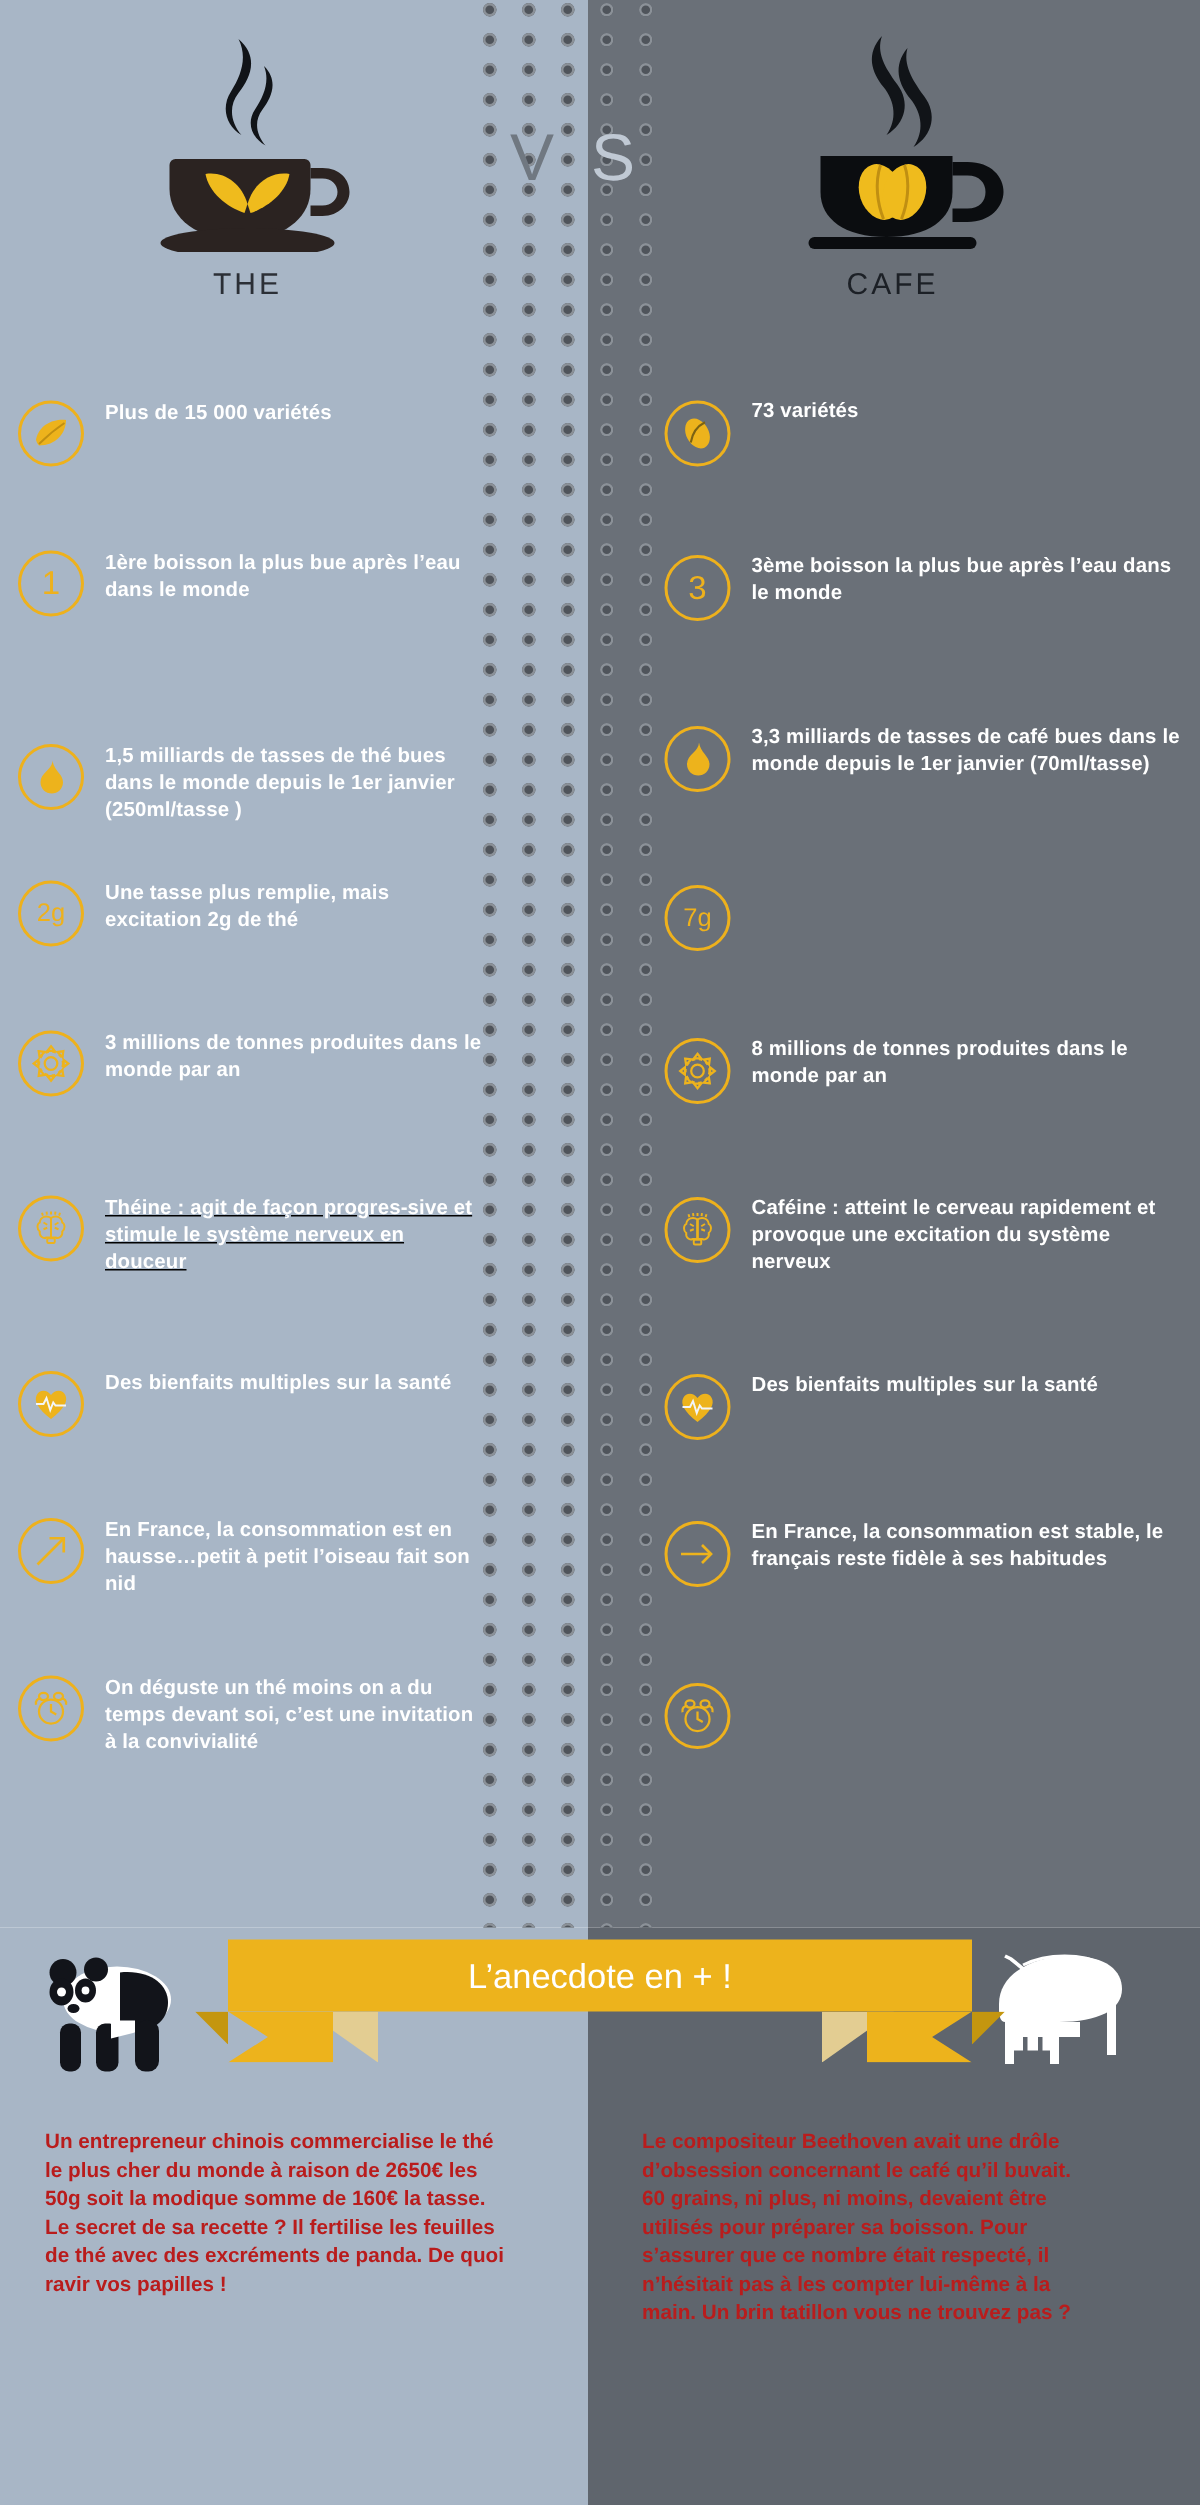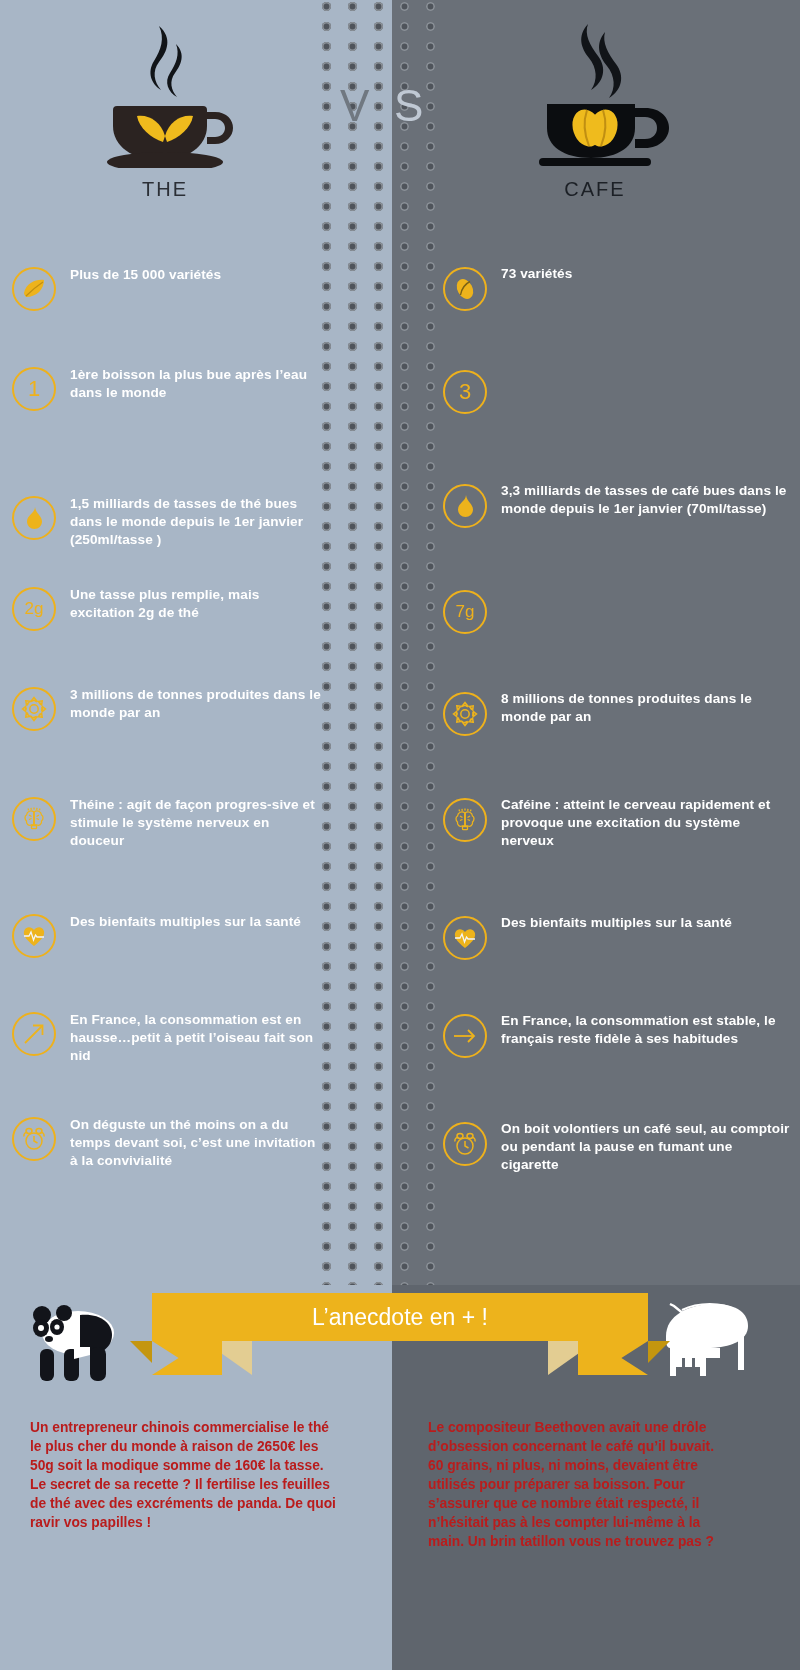--- a/index.html
+++ b/index.html
@@ -583,21 +583,21 @@
               <path d="M4.8 4.8 l4 0.5 -3.4 3.4 z"></path>
               <path d="M21.2 21.2 l-4 -0.5 3.4 -3.4 z"></path>
               <path d="M21.2 4.8 l-0.5 4 -3.4 -3.4 z"></path>
               <path d="M4.8 21.2 l0.5 -4 3.4 3.4 z"></path>
               <circle cx="13" cy="13" r="8" stroke-dasharray="2.4 2.4"></circle>
             </g>
           </svg>
         </div>
         <div class="row-text">3 millions de tonnes  produites dans le monde par an</div>
       </div>
-      <div class="row" style="top: 795px;">
+      <div class="row" style="top: 795px; text-decoration: underline;">
         <div class="badge">
           <svg width="26" height="26" viewBox="0 0 26 26">
             <g fill="none" stroke="#edb31c" stroke-width="1.3">
               <path d="M13 6 C10 4 6 5 5.5 9 C3.5 10 3.5 13.5 5.5 15 C5 18 7.5 20 10 19 L13 19 Z"></path>
               <path d="M13 6 C16 4 20 5 20.5 9 C22.5 10 22.5 13.5 20.5 15 C21 18 18.5 20 16 19 L13 19 Z"></path>
               <path d="M13 6 L13 19"></path>
               <path d="M8 9 L10.5 10.5 M8 13.5 L10.5 12.5 M18 9 L15.5 10.5 M18 13.5 L15.5 12.5"></path>
               <rect x="10.5" y="19.5" width="5" height="3.2" rx="0.8"></rect>
               <path d="M7 2.5 L7.6 4.4 M10 1.8 L10.3 3.8 M13 1.6 L13 3.6 M16 1.8 L15.7 3.8 M19 2.5 L18.4 4.4"></path>
             </g>
@@ -647,20 +647,21 @@
             <ellipse cx="13" cy="13" rx="7.5" ry="10.5" transform="rotate(-28 13 13)" fill="#edb31c"></ellipse>
             <path d="M8.5 19 C9.5 13 13 8 18 5.5" stroke="#7b6214" stroke-width="1.4" fill="none"></path>
           </svg>
         </div>
         <div class="row-text">73 variétés</div>
       </div>
       <div class="row" style="top: 368px;">
         <div class="badge num">
           <span>3</span>
         </div>
+        <div class="row-text">3ème boisson la plus bue après l’eau dans le monde</div>
       </div>
       <div class="row" style="top: 482px;">
         <div class="badge">
           <svg width="26" height="26" viewBox="0 0 26 26">
             <path d="M14 2 C14 8 6 10 6 16.5 C6 21 9.5 24 13.5 24 C17.5 24 21 21 21 16.5 C21 11 15 9 14 2 Z" fill="#edb31c"></path>
           </svg>
         </div>
         <div class="row-text">3,3 milliards de tasses de café bues dans le monde depuis le 1er janvier (70ml/tasse)</div>
       </div>
       <div class="row" style="top: 588px;">
@@ -727,21 +728,20 @@
           <svg width="26" height="26" viewBox="0 0 26 26">
             <g fill="none" stroke="#edb31c" stroke-width="1.5">
               <circle cx="13" cy="15" r="8"></circle>
               <path d="M6.5 6.5 C4 6 2.5 8 3 10.5 M19.5 6.5 C22 6 23.5 8 23 10.5"></path>
               <ellipse cx="8" cy="5" rx="3" ry="2.4"></ellipse>
               <ellipse cx="18" cy="5" rx="3" ry="2.4"></ellipse>
               <path d="M13 10 V15 L16.5 17"></path>
             </g>
           </svg>
         </div>
-        <div class="row-text">On boit volontiers un café seul, au comptoir ou pendant la pause en fumant une cigarette</div>
       </div>
     </div>
 
   <div class="ribbon-fold fold-left"></div>
   <div class="ribbon-fold fold-right"></div>
   <div class="tail-shadow shadow-left"></div>
   <div class="tail-shadow shadow-right"></div>
   <div class="ribbon-tail tail-left"></div>
   <div class="ribbon-tail tail-right"></div>
   <div class="ribbon"></div>

